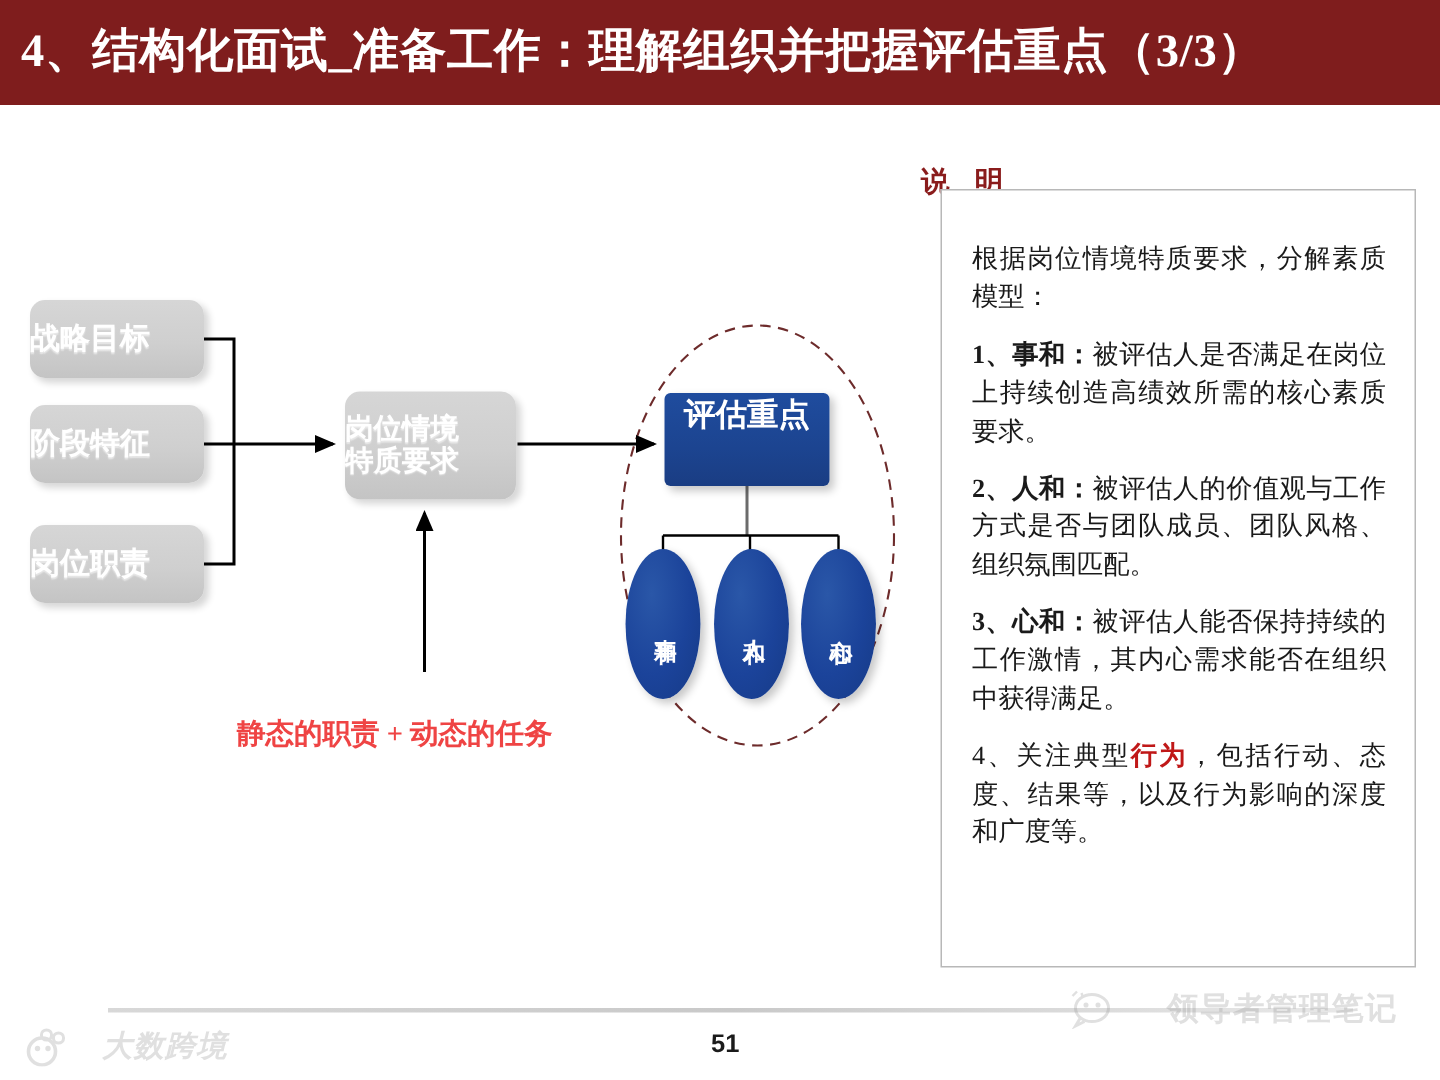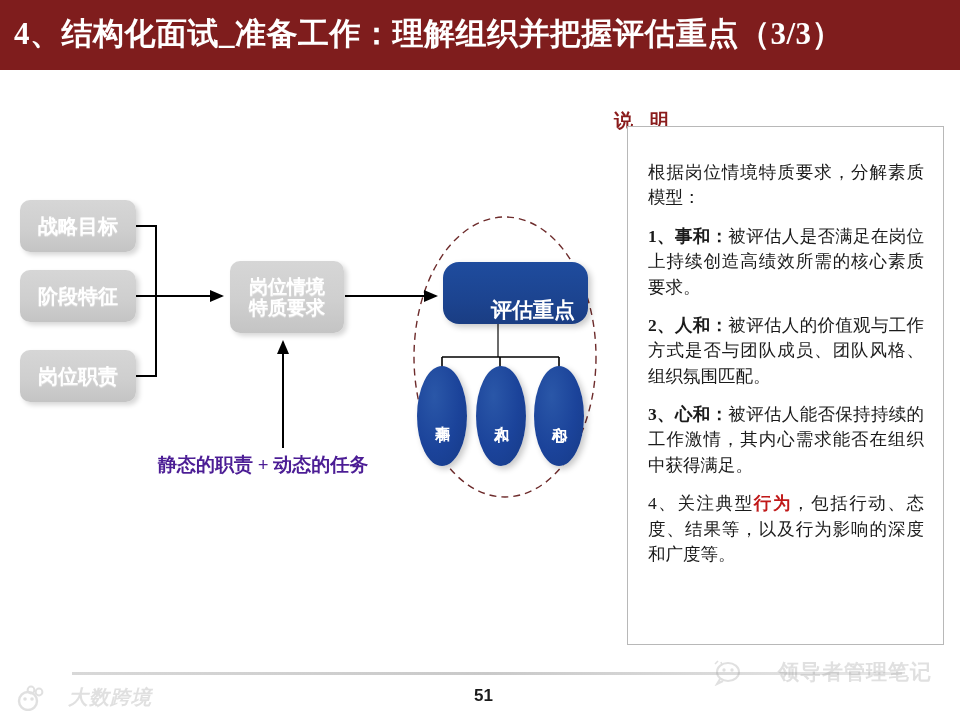--- a/index.html
+++ b/index.html
@@ -41,44 +41,43 @@
   .gbox {
     position: absolute;
     background: linear-gradient(180deg, #d6d6d6 0%, #cfcfcf 55%, #c4c4c4 100%);
     border-radius: 10px;
     box-shadow: 3px 3px 5px rgba(0,0,0,0.16);
     color: #ffffff;
     font-weight: bold;
     font-size: 20px;
     display: flex;
     align-items: center;
-    justify-content: center;
+    justify-content: flex-start;
     text-align: center;
     line-height: 1.12;
     text-shadow: 0 1px 1px rgba(255,255,255,0.55);
   }
   .gbox-strategy { left: 20px;  top: 200px; width: 116px; height: 52px; }
   .gbox-stage    { left: 20px;  top: 270px; width: 116px; height: 52px; }
   .gbox-duty     { left: 20px;  top: 350px; width: 116px; height: 52px; }
   .gbox-ctx      { left: 230px; top: 261px; width: 114px; height: 72px; font-size: 19px; }
 
   
   .bluebox {
     position: absolute;
     background: linear-gradient(180deg, #1f4c9e 0%, #1c4490 60%, #1a3d83 100%);
-    border-radius: 16px;
+    border-radius: 4px;
     box-shadow: 3px 3px 6px rgba(0,0,0,0.22);
     color: #ffffff;
     font-weight: bold;
     font-size: 21px;
     display: flex;
-    align-items: flex-end;
+    align-items: flex-start;
     justify-content: center;
     text-align: center;
-    padding-left: 35px;
   }
   .bluebox-focus { left: 443px; top: 262px; width: 110px; height: 62px; }
 
   .ellipse {
     position: absolute;
     background: radial-gradient(ellipse at 35% 30%, #2a57a8 0%, #1b439a 55%, #163a86 100%);
     border-radius: 50%;
     box-shadow: 3px 3px 6px rgba(0,0,0,0.22);
     color: #ffffff;
     font-weight: bold;
@@ -100,24 +99,24 @@
   .connectors {
     position: absolute;
     left: 0; top: 0;
     width: 960px; height: 720px;
     pointer-events: none;
   }
 
   
   .caption-static {
     position: absolute;
-    left: 158px; top: 452px;
+    left: 158px; top: 476px;
     font-size: 19px;
     font-weight: bold;
-    color: #4c1d95;
+    color: #ef4444;
     white-space: nowrap;
   }
 
   
   .panel-title {
     position: absolute;
     left: 614px; top: 108px;
     font-size: 19px;
     font-weight: bold;
     color: #8a1c1c;

